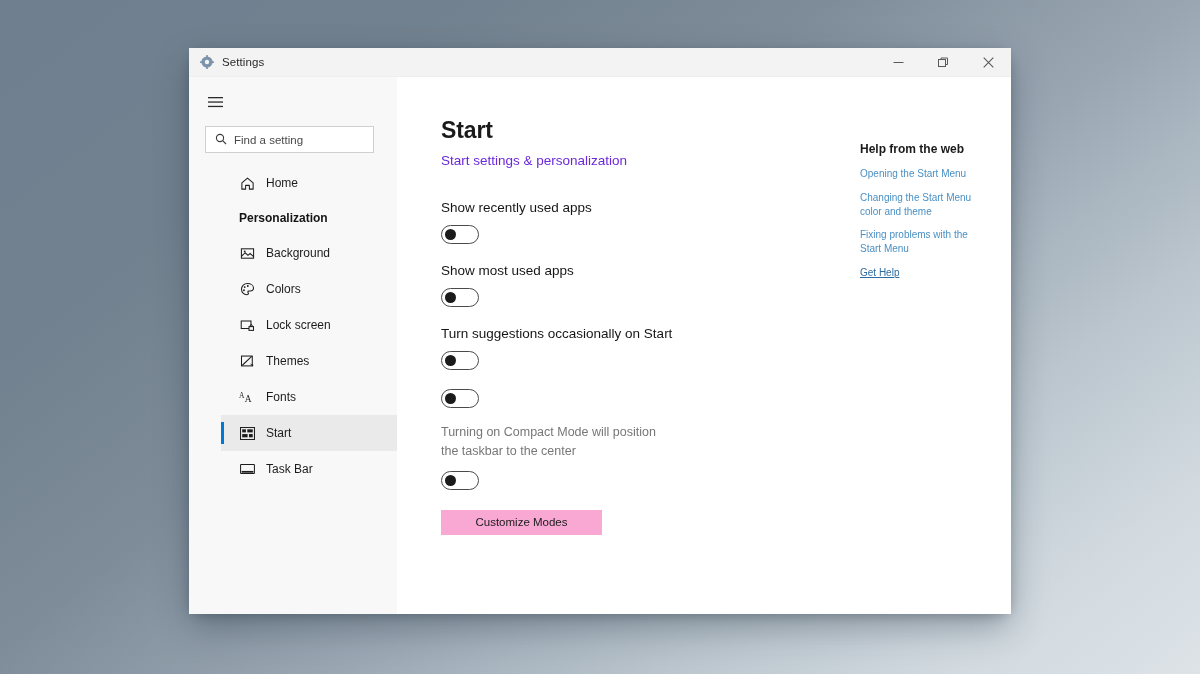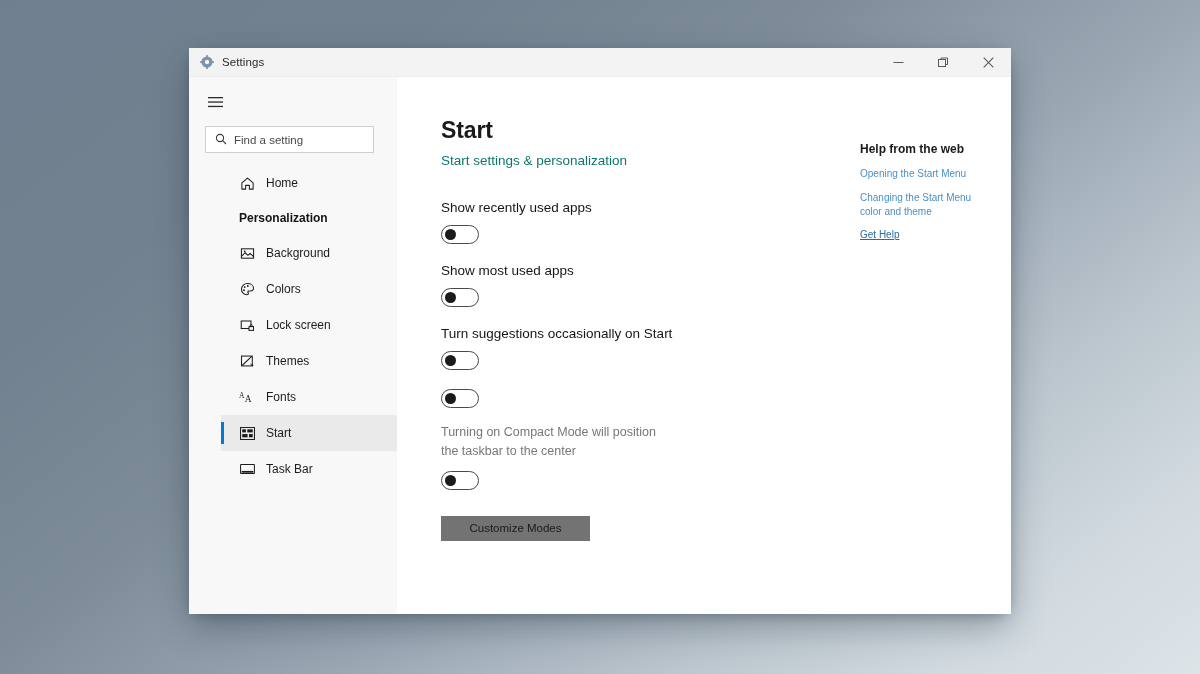--- a/index.html
+++ b/index.html
@@ -157,21 +157,21 @@
   }
 
   .page-title {
     font-size: 23px;
     font-weight: bold;
     color: #1a1a1a;
     letter-spacing: -0.1px;
   }
   .page-sub {
     font-size: 13.5px;
-    color: #0f766e;
+    color: #6d28d9;
     margin-top: 9px;
   }
 
   .settings { margin-top: 32px; }
 
   .setting { margin-bottom: 19px; }
   .setting-label {
     font-size: 13.5px;
     color: #161616;
     margin-bottom: 10px;
@@ -210,24 +210,24 @@
   }
   .toggle.on .knob {
     position: absolute;
     right: 3px; top: 3px;
     width: 11px; height: 11px;
     border-radius: 50%;
     background: #ffffff;
   }
 
   .btn-customize {
-    margin-top: 7px;
-    width: 149px;
+    margin-top: 1px;
+    width: 161px;
     height: 25px;
-    background: #737373;
+    background: #f9a8d4;
     border: none;
     font-family: "Liberation Sans", sans-serif;
     font-size: 11.5px;
     color: #1a1a1a;
     cursor: default;
   }
 
   
   .helppanel {
     position: absolute;
@@ -458,18 +458,19 @@
         </div>
 
         <button class="btn-customize">Customize Modes</button>
 
       </div>
 
       <div class="helppanel">
         <div class="help-title">Help from the web</div>
         <a class="help-link">Opening the Start Menu</a>
         <a class="help-link">Changing the Start Menu color and theme</a>
+        <a class="help-link">Fixing problems with the Start Menu</a>
         <a class="help-link gethelp">Get Help</a>
       </div>
 
     </div>
   </div>
 </div>
 
 </body></html>

